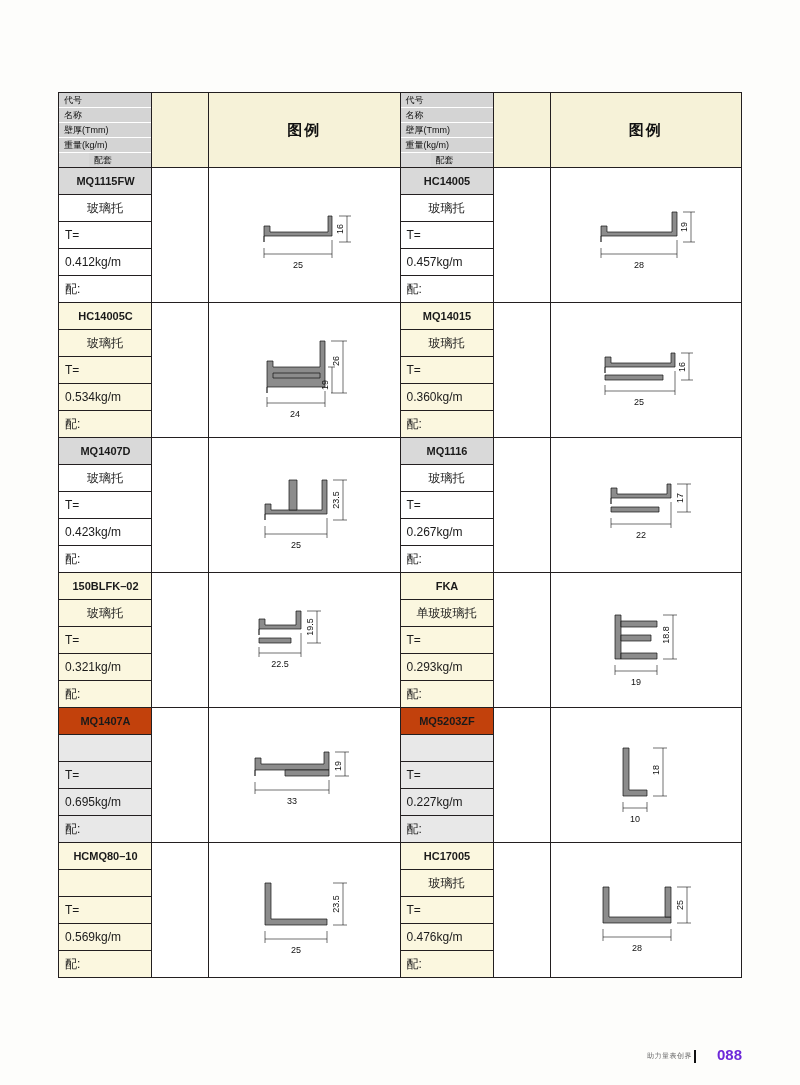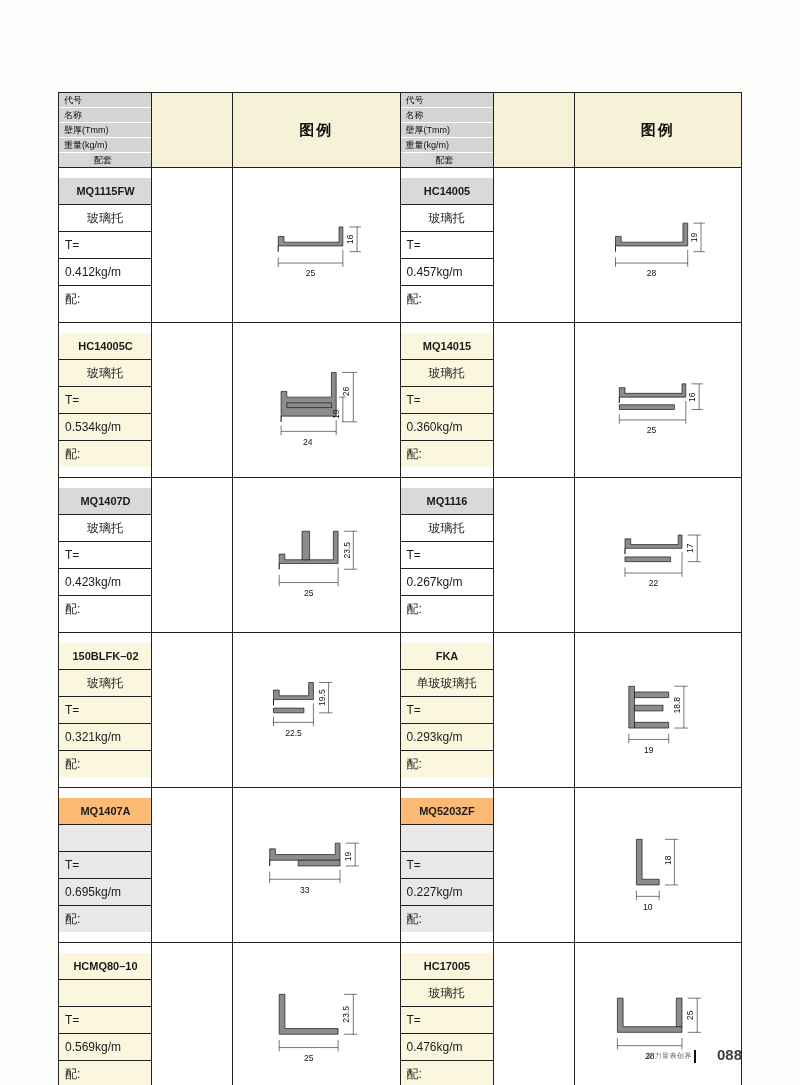--- a/index.html
+++ b/index.html
@@ -20,21 +20,21 @@
     left:58px;top:92px;
     width:796px;
   }
   table.catalog{
     border-collapse:collapse;
     width:684px;
     table-layout:fixed;
   }
   table.catalog td{
     border:1px solid #231f20;
-    padding:12px;
+    padding:0;
     vertical-align:middle;
   }
   
   .hdr-labels{
     width:92px;
     background:#d9d9d9;
     padding:0 !important;
   }
   .hdr-labels .lab{
     height:14px;
@@ -82,21 +82,21 @@
     padding-left:1px;
   }
   .cell-info .name{
     text-align:center;
     padding-left:0;
   }
   .tint-cream .code,.tint-cream .name,.tint-cream .t,.tint-cream .w,.tint-cream .m{background:#fbf7df;}
   .tint-grey .code{background:#d9d9d9;}
   .tint-grey .name{background:#ffffff;}
   .tint-grey .t,.tint-grey .w,.tint-grey .m{background:#ffffff;}
-  .tint-grey2 .code{background:#fdba74;}
+  .tint-grey2 .code{background:#c2410c;}
   .tint-grey2 .name,.tint-grey2 .t,.tint-grey2 .w,.tint-grey2 .m{background:#e8e8e8;}
   .cell-pad{
     width:56px;
     background:#ffffff;
   }
   .cell-fig{
     background:#ffffff;
     height:130px;
     position:relative;
   }
@@ -121,21 +121,21 @@
     position:absolute;
     right:58px;
     top:1046px;
     text-align:right;
     font-size:7px;
     color:#555;
   }
   .footer .pg{
     font-size:15px;
     font-weight:bold;
-    color:#404040;
+    color:#6d28d9;
     margin-left:17px;
     letter-spacing:0;
     text-align:center;
   }
   .footer .bar{
     display:inline-block;
     width:2px;height:13px;
     background:#111;
     vertical-align:-2px;
     margin-right:2px;

